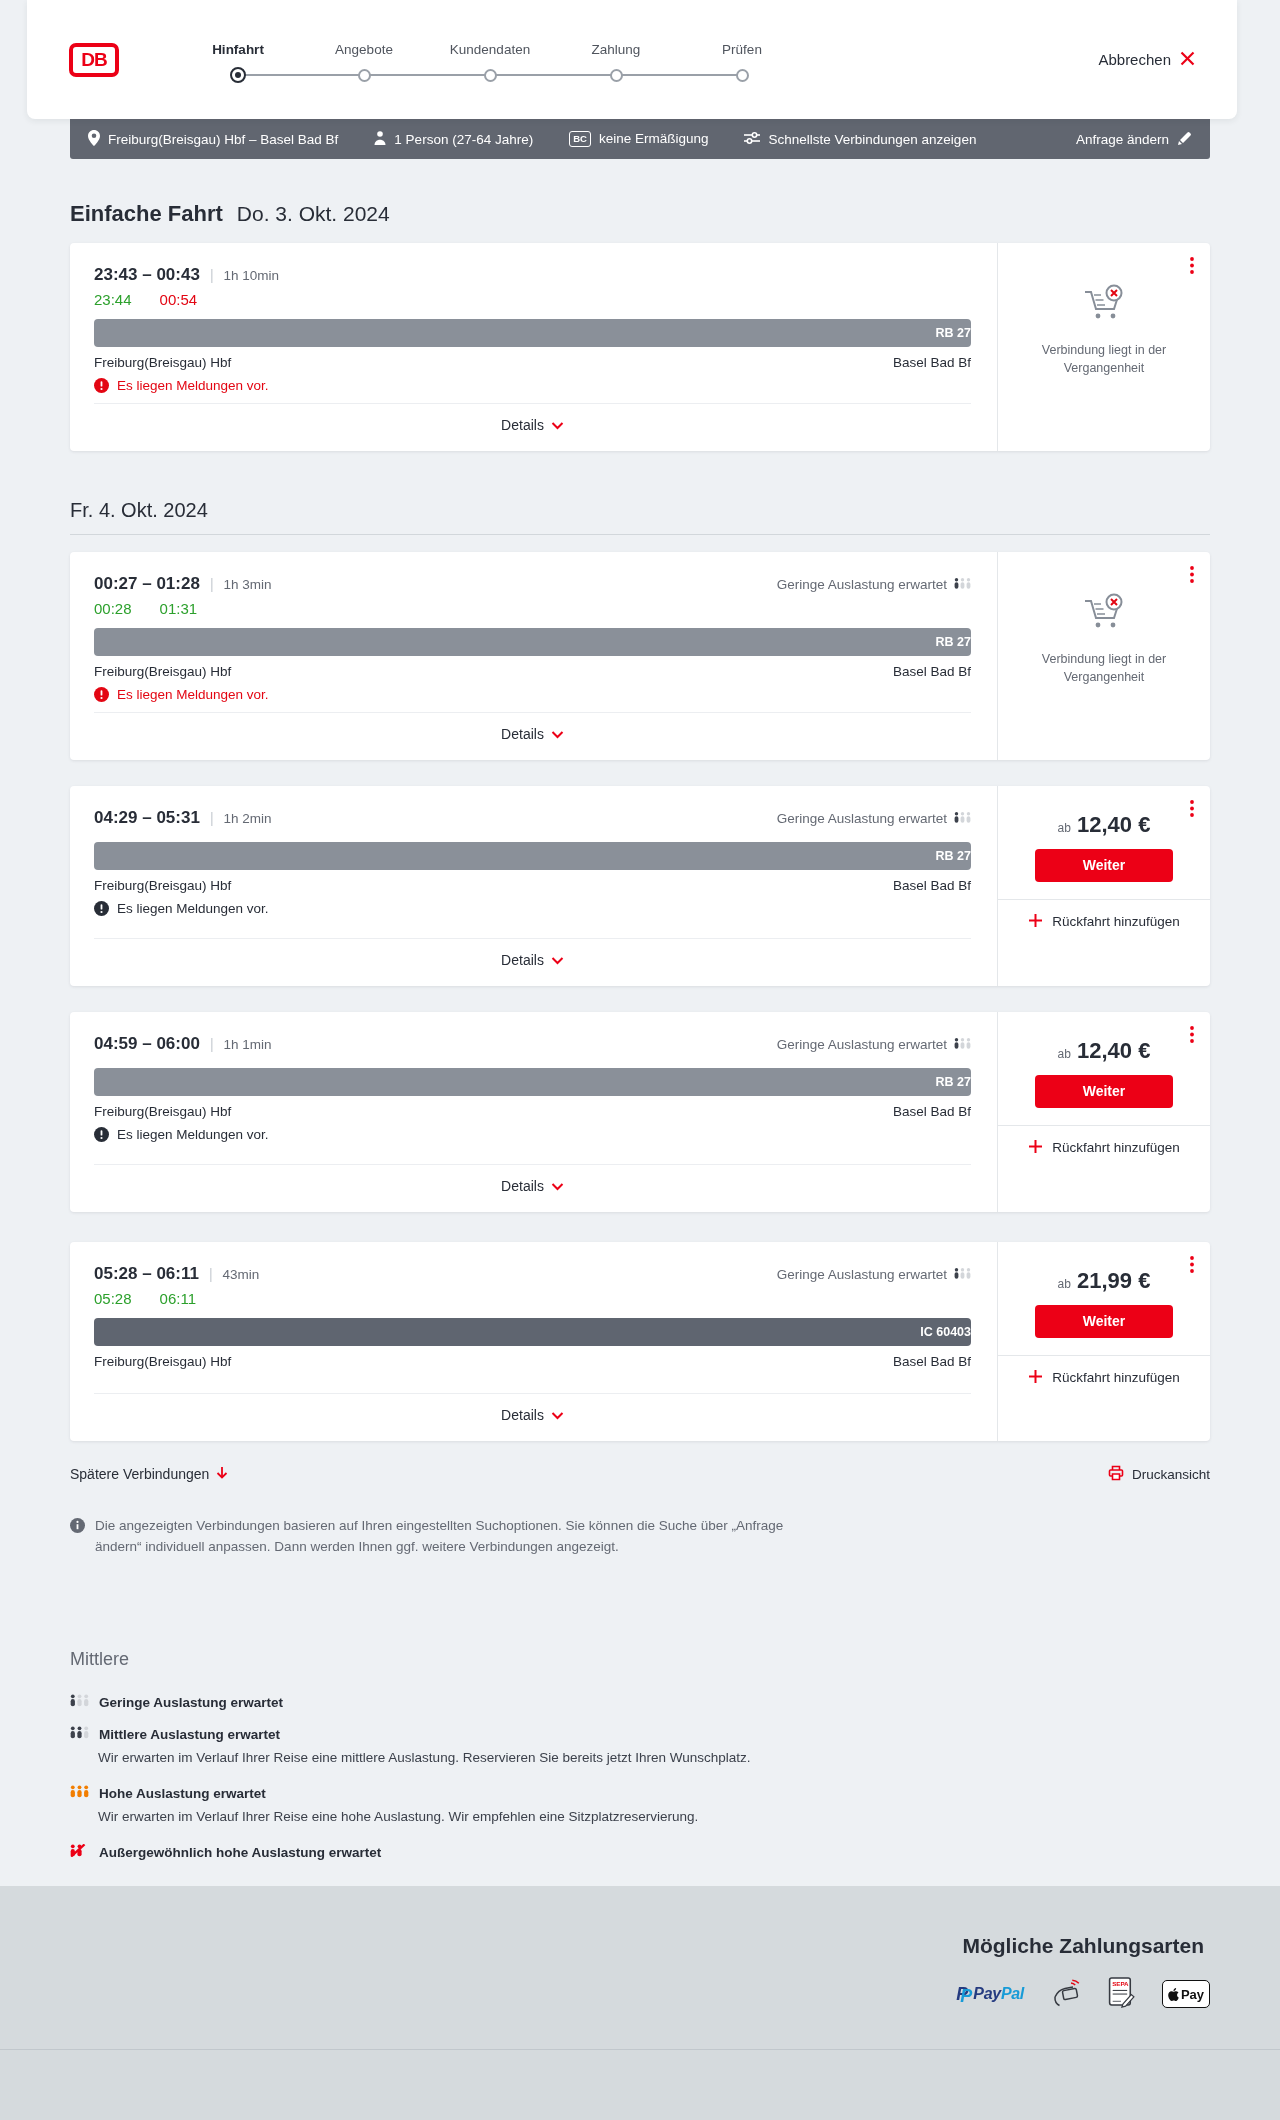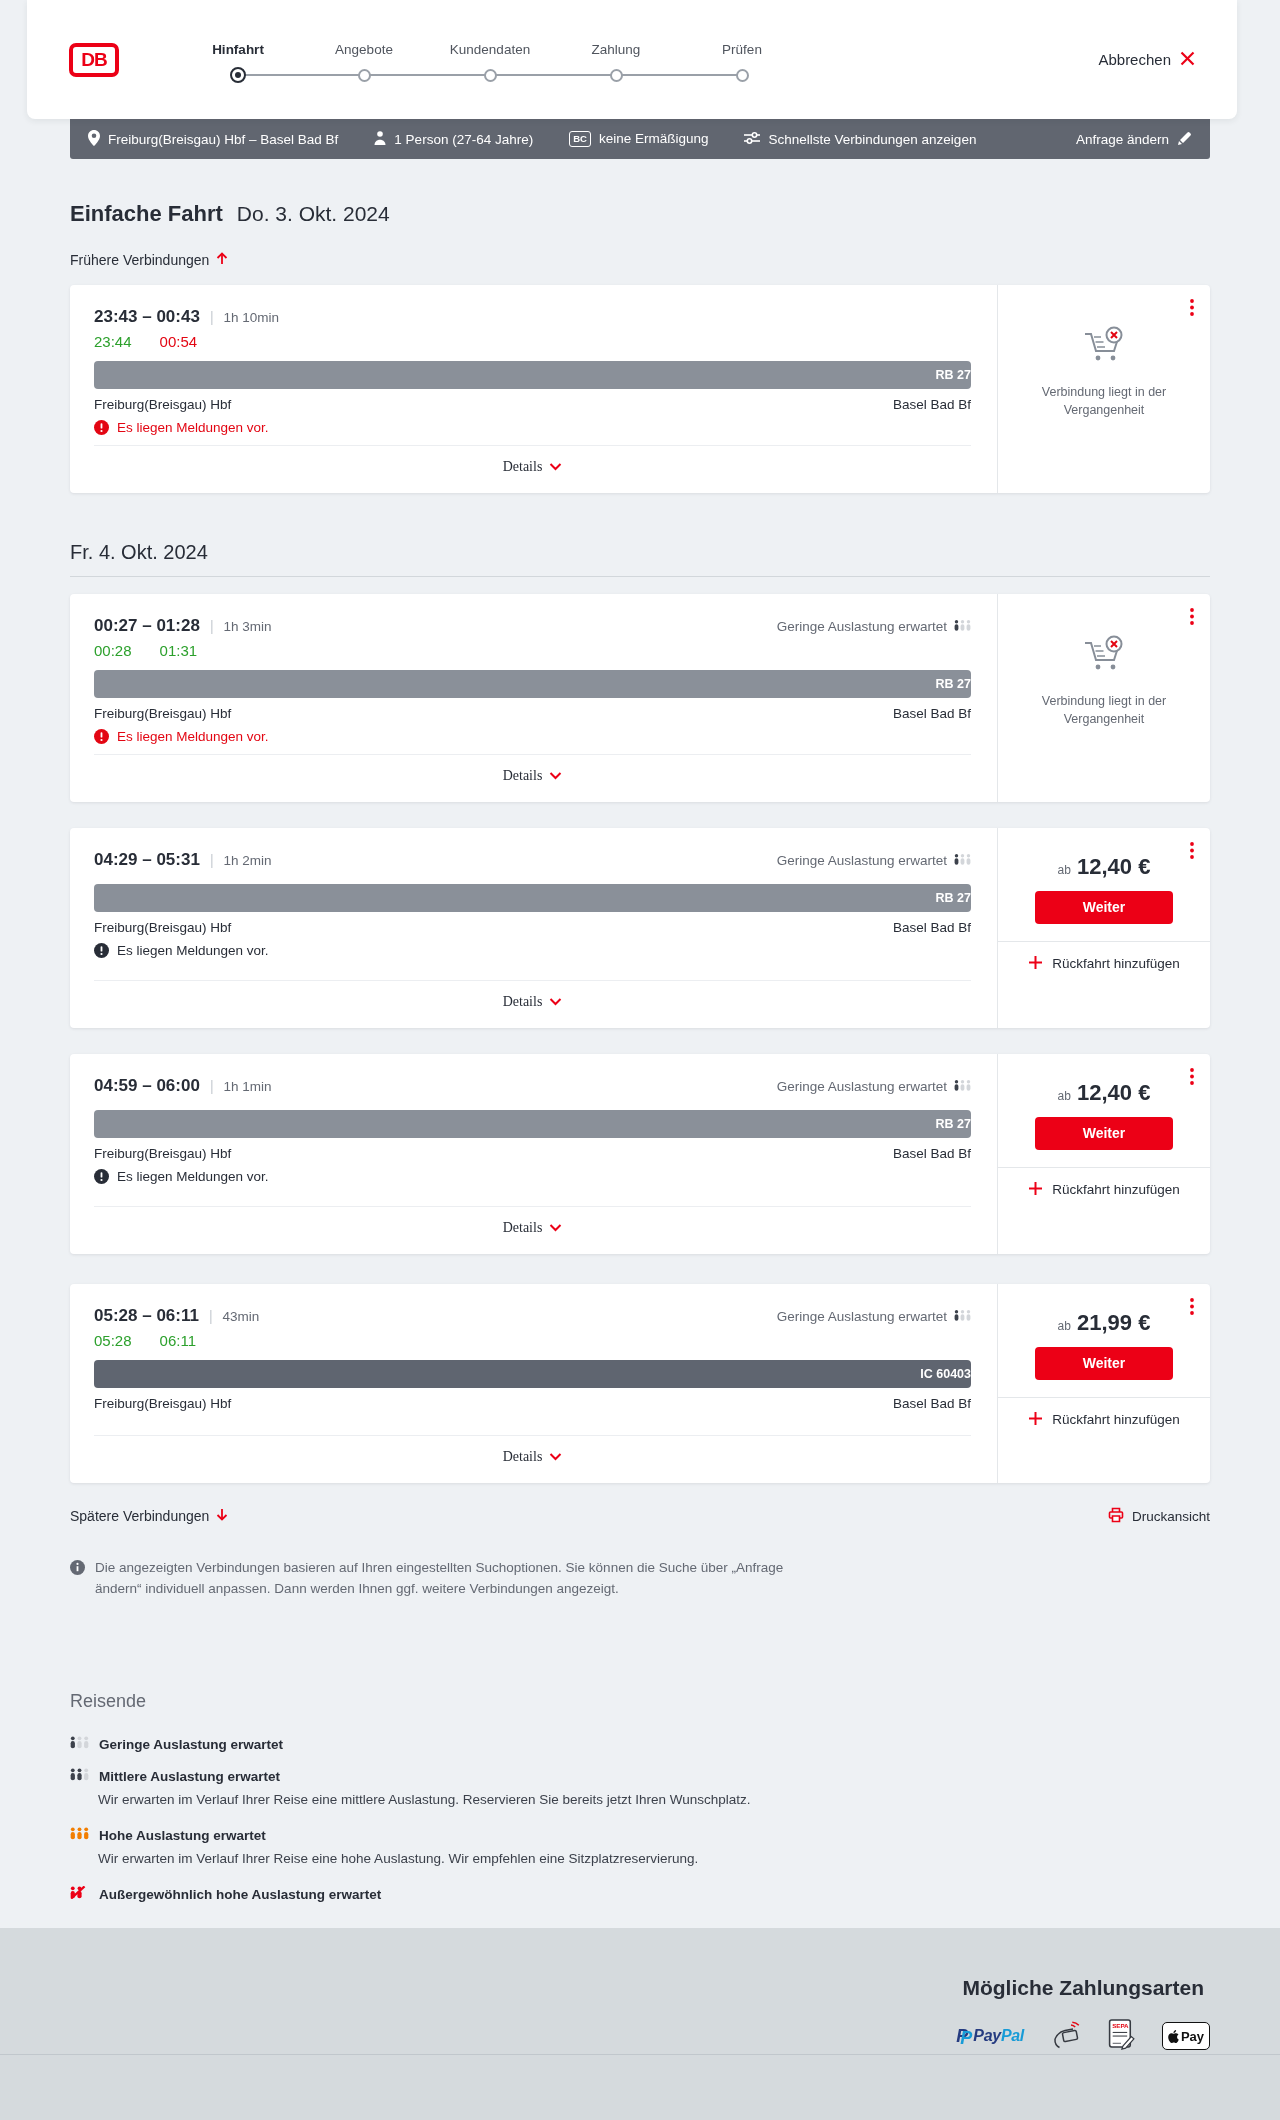--- a/index.html
+++ b/index.html
@@ -66,21 +66,21 @@
   .train-bar{margin-top:11px;height:28px;border-radius:4px;color:#fff;font-size:12.5px;font-weight:bold;
     display:flex;align-items:center;justify-content:flex-end;cursor:pointer;}
   .train-bar.rb{background:var(--rb-bg);}
   .train-bar.ic{background:var(--ic-bg);}
   .stations{margin-top:8px;display:flex;justify-content:space-between;font-size:13.5px;}
   .message-row{margin-top:8px;display:flex;align-items:center;gap:8px;font-size:13.5px;}
   .message-row.is-red{color:var(--delay-red);}
   .message-row.is-dark{color:var(--dark);}
   .details-wrap{margin-top:10px;border-top:1px solid #eceef1;padding:9px 0 4px;display:flex;justify-content:center;}
   .details-btn{display:flex;align-items:center;gap:7px;font-size:14px;color:var(--dark);background:none;border:none;
-    font-family:Liberation Serif, serif;cursor:pointer;padding:4px 6px;}
+    font-family:Liberation Sans, sans-serif;cursor:pointer;padding:4px 6px;}
   .card-side{width:213px;border-left:1px solid var(--card-border);position:relative;display:flex;flex-direction:column;}
   .menu-dots{position:absolute;top:10px;right:12px;background:none;border:none;cursor:pointer;padding:4px;}
   .past-block{margin-top:40px;display:flex;flex-direction:column;align-items:center;padding:0 20px;text-align:center;}
   .past-note{margin:12px 0 0;font-size:12.5px;color:var(--gray);line-height:1.45;}
   .price-row{margin-top:26px;display:flex;justify-content:center;align-items:baseline;gap:6px;}
   .price-prefix{font-size:12px;color:var(--gray);}
   .price{font-size:22px;font-weight:bold;}
   .weiter-btn{margin:11px auto 0;display:block;width:138px;height:33px;background:var(--red);color:#fff;
     font-weight:bold;font-size:14px;border:none;border-radius:4px;cursor:pointer;font-family:inherit;}
   .side-divider{margin-top:17px;border-top:1px solid var(--card-border);}
@@ -201,29 +201,20 @@
   </span>
 </div>
 
 <div class="content">
 
   <div class="results-title">
     <span class="trip">Einfache Fahrt</span>
     <span class="date">Do. 3. Okt. 2024</span>
   </div>
 
-  <div class="earlier">
-    <span class="nav-link">
-      <span>Frühere Verbindungen</span>
-      <span><svg width="12" height="13" viewBox="0 0 12 13" fill="none" stroke="#ec0016" stroke-width="1.8">
-            <line x1="6" y1="12" x2="6" y2="2"></line>
-            <polyline points="1.5,6 6,1.5 10.5,6"></polyline>
-          </svg></span>
-    </span>
-  </div>
 
   <section class="card mt16">
     <div class="card-main">
       <div class="time-row">
         <span class="time-range">23:43 – 00:43</span>
         <span class="pipe">|</span>
         <span class="duration">1h 10min</span>
       </div>
       <div class="real-times">
         <span class="rt green">23:44</span>
@@ -574,21 +565,21 @@
   <div class="notice-row">
     <span><svg width="15" height="15" viewBox="0 0 15 15">
           <circle cx="7.5" cy="7.5" r="7.5" fill="#646973"></circle>
           <rect x="6.6" y="6.2" width="1.8" height="5" fill="#fff"></rect>
           <circle cx="7.5" cy="3.9" r="1.1" fill="#fff"></circle>
         </svg></span>
     <p>Die angezeigten Verbindungen basieren auf Ihren eingestellten Suchoptionen. Sie können die Suche über „Anfrage ändern“ individuell anpassen. Dann werden Ihnen ggf. weitere Verbindungen angezeigt.</p>
   </div>
 
   <section class="legend">
-    <h2>Reisende</h2>
+    <h2>Mittlere</h2>
 
     <div class="legend-item">
       <div class="legend-label">
         <span><svg width="19" height="13" viewBox="0 0 17 11">
               <g fill="#3c414b">
                 <circle cx="2.5" cy="1.8" r="1.7"></circle>
                 <rect x=".6" y="4.2" width="3.8" height="6.5" rx="1.9"></rect>
               </g>
               <g fill="#d3d6da">
                 <circle cx="8.5" cy="1.8" r="1.7"></circle>

